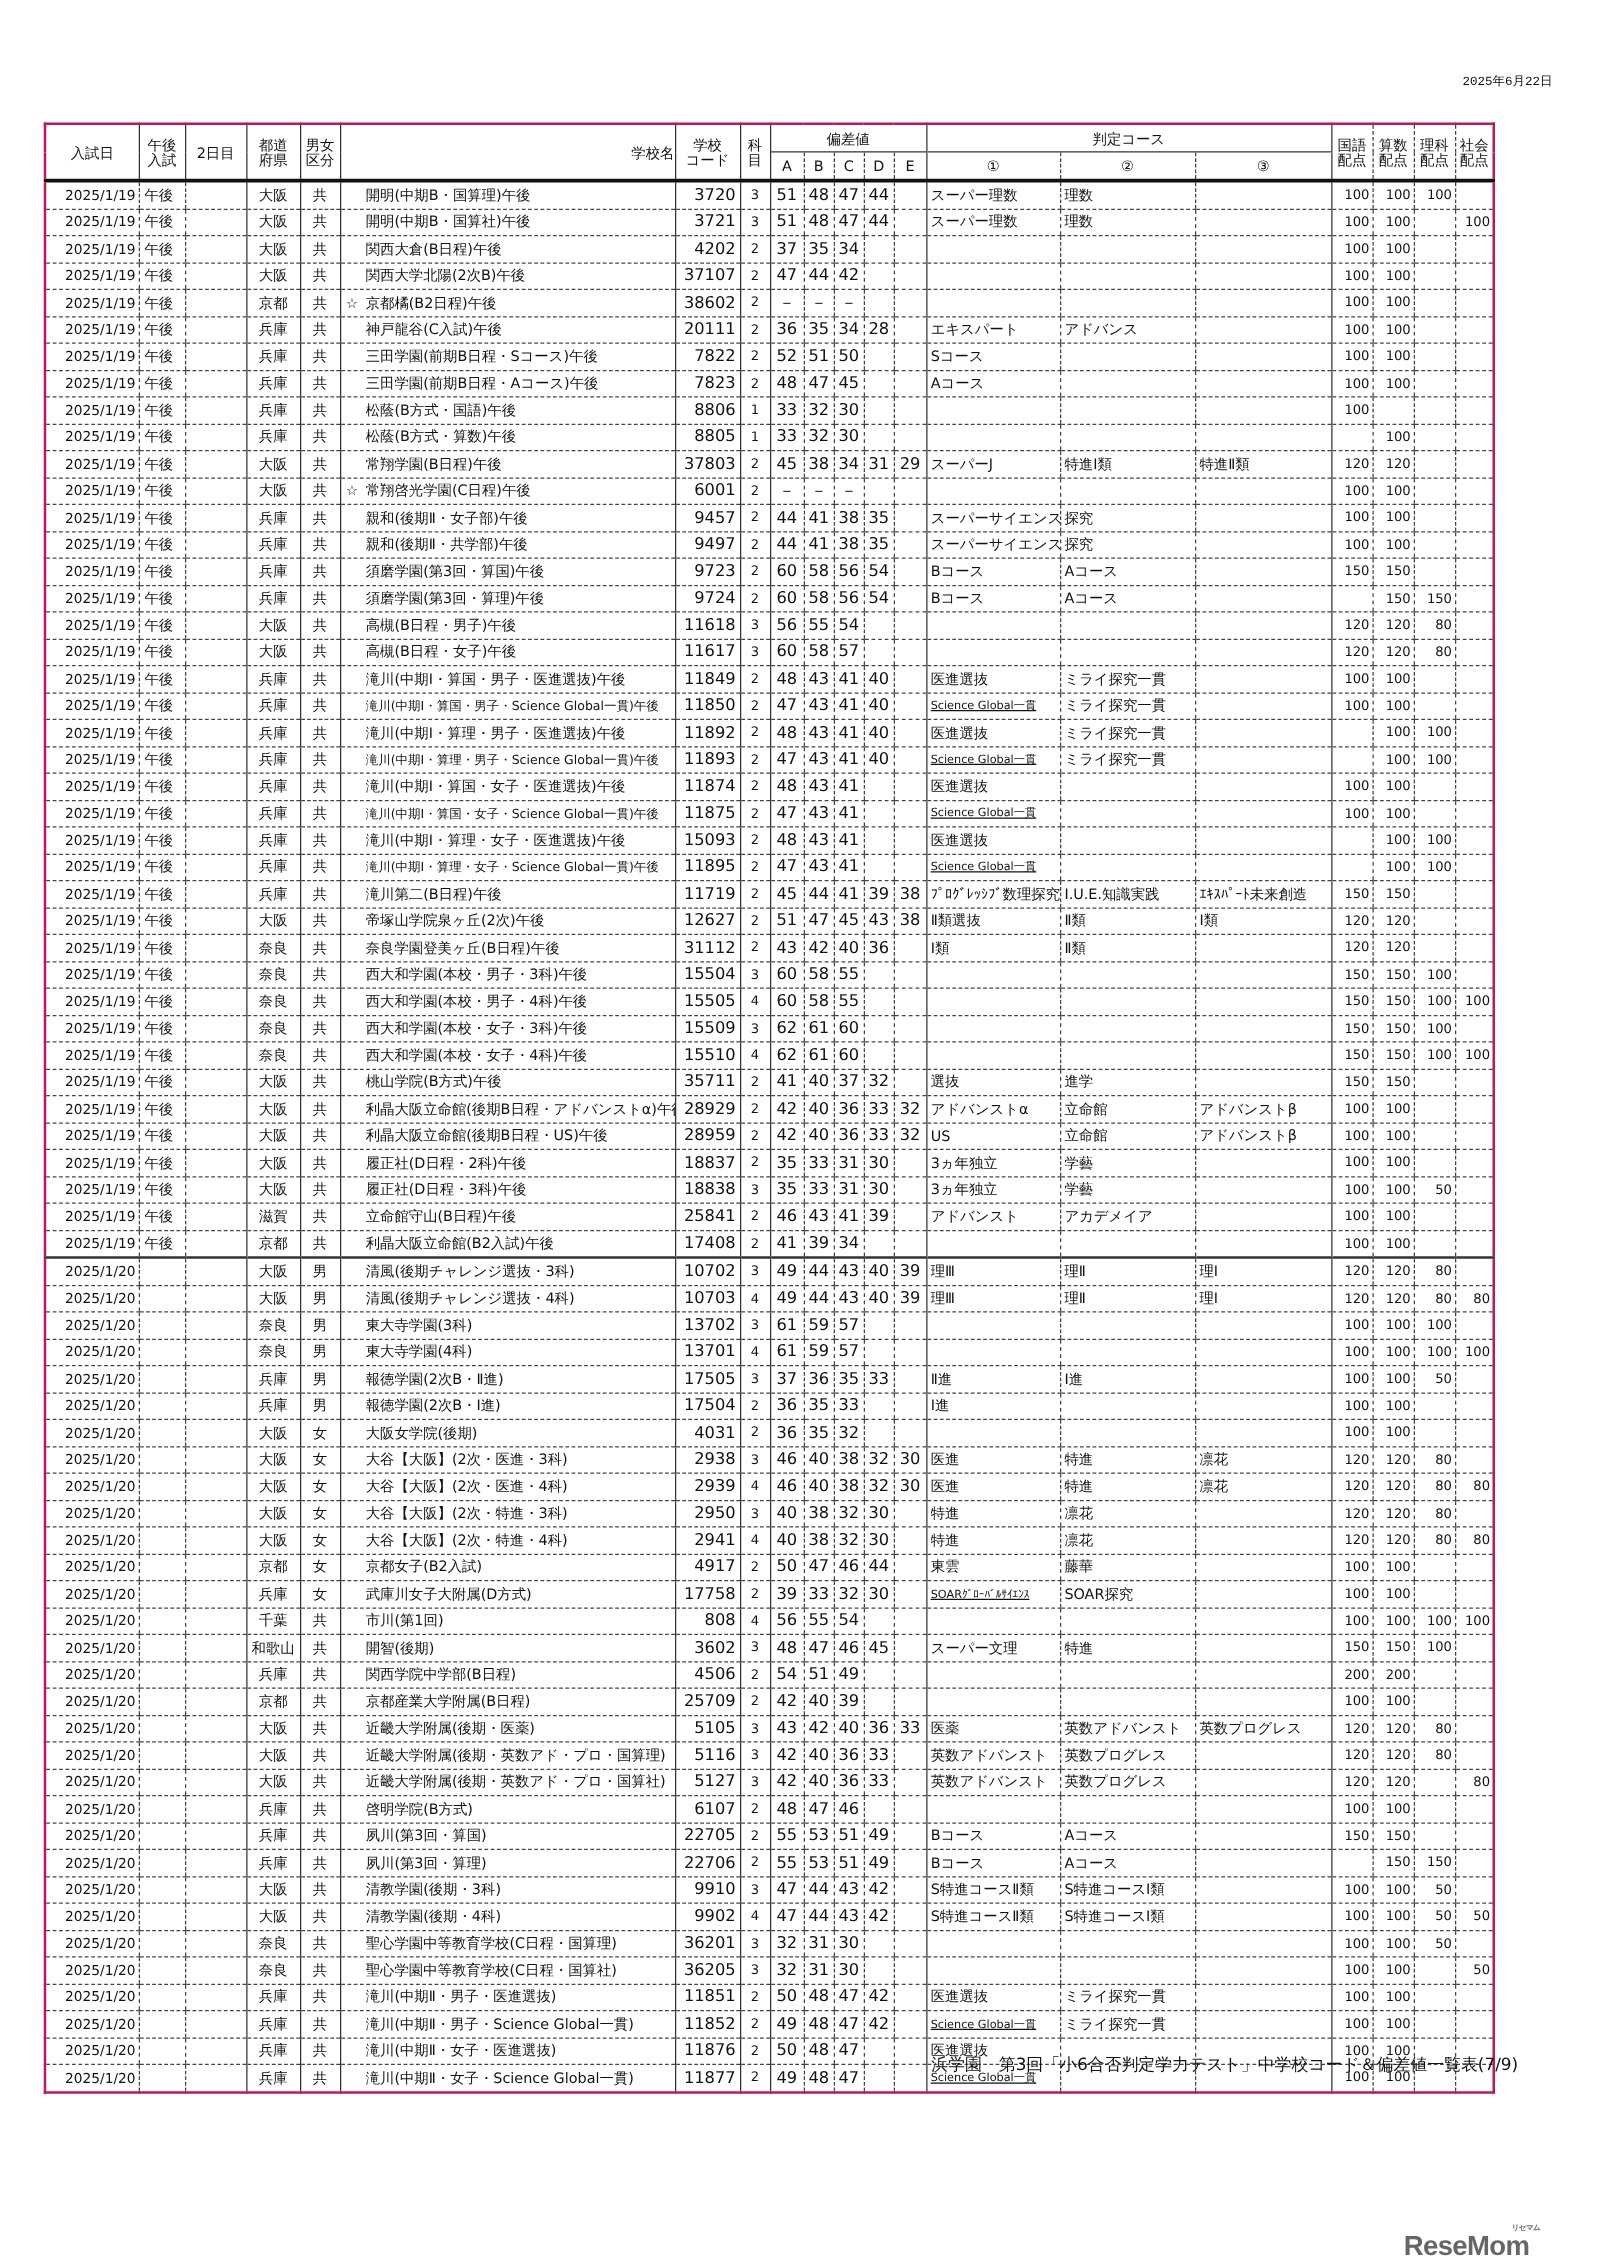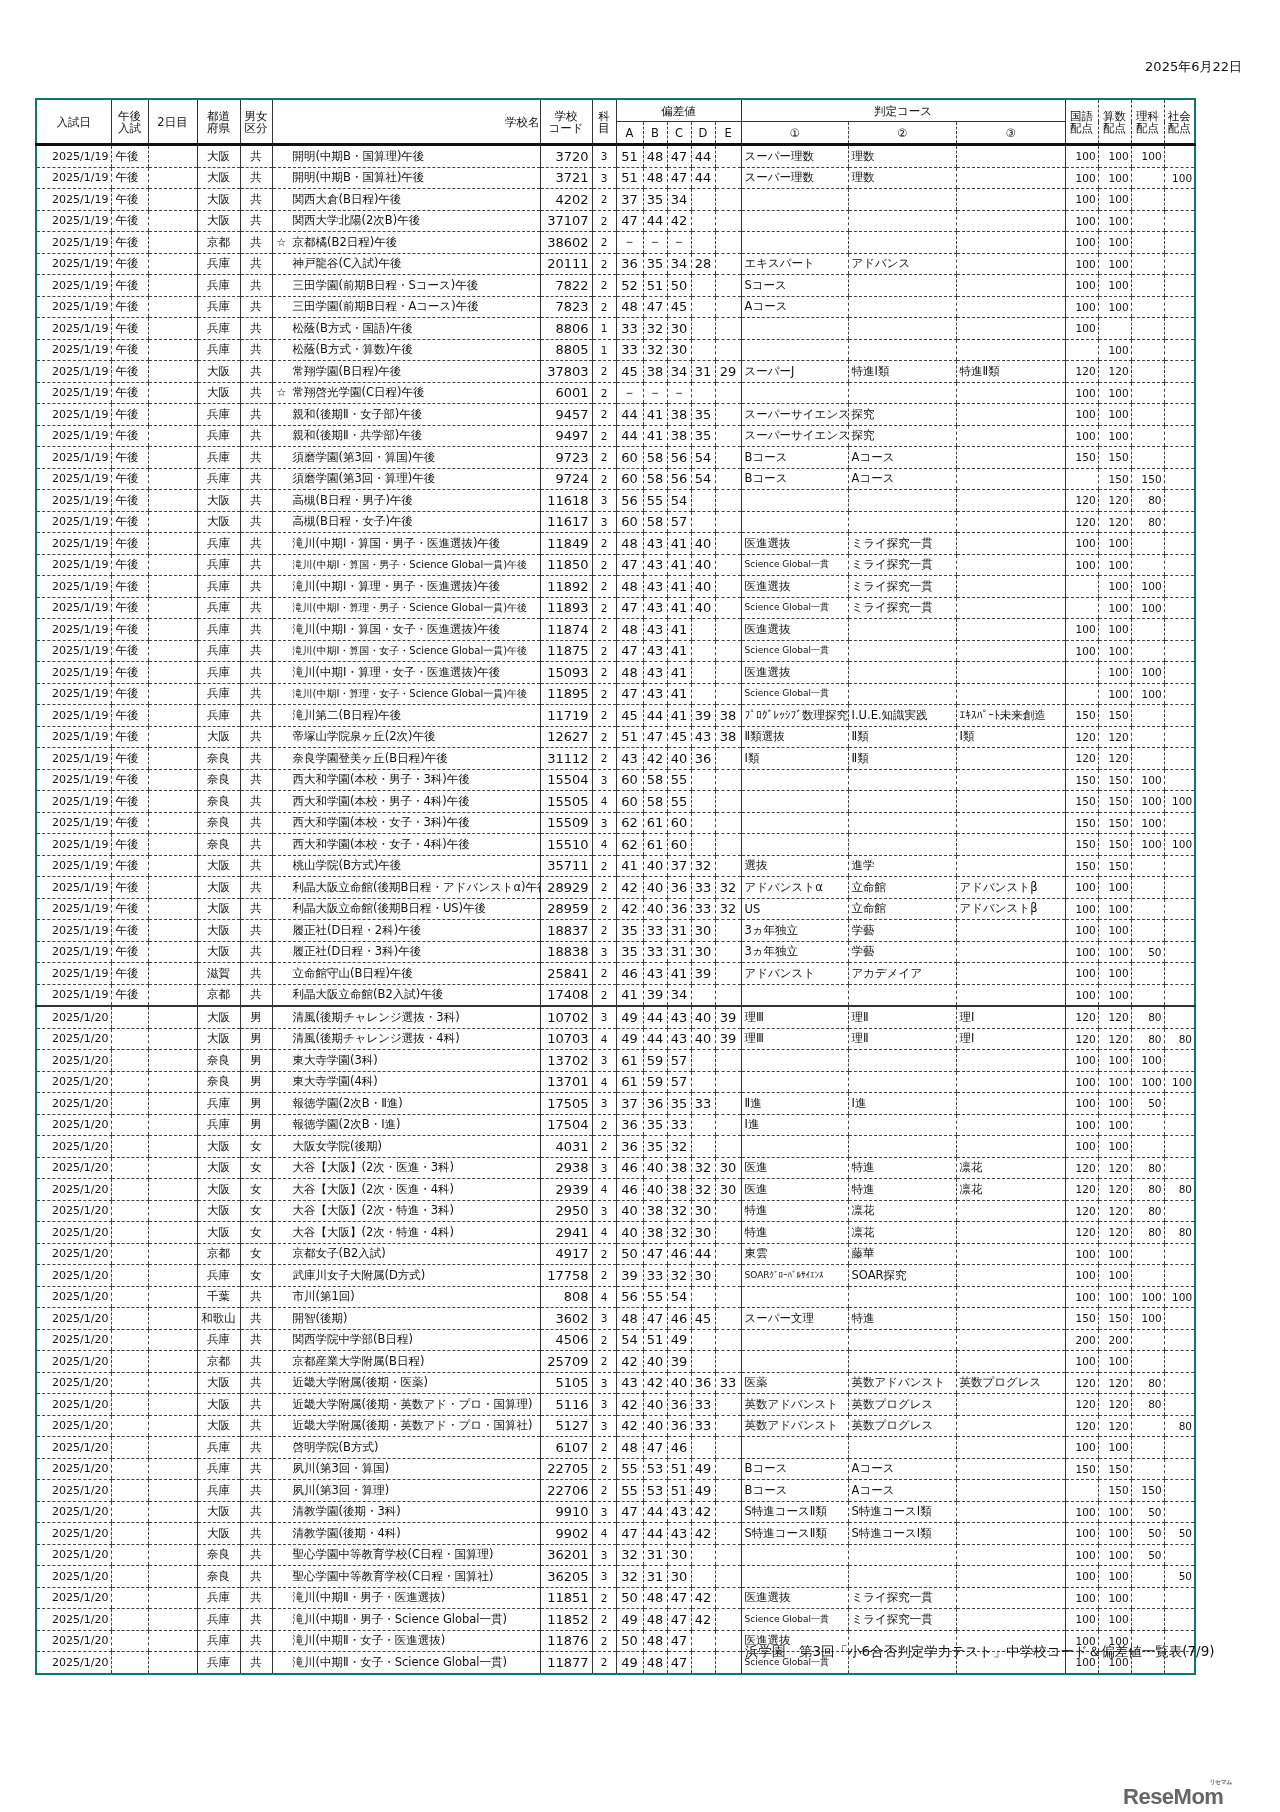--- a/index.html
+++ b/index.html
@@ -1,38 +1,38 @@
 <!DOCTYPE html>
 <html><head>
 <meta charset="utf-8">
 <style>
   html,body{margin:0;padding:0;background:#fff;}
   body{width:1280px;height:1812px;position:relative;font-family:"DejaVu Sans","Liberation Sans",sans-serif;color:#111;overflow:hidden;}
-  .date{position:absolute;right:38px;top:58px;font-size:13px;}
-  table{position:absolute;left:35px;top:98px;border-collapse:collapse;table-layout:fixed;width:965px;border:2px solid #0f766e;padding-left:24px;}
+  .date{position:absolute;right:38px;top:58px;font-size:10px;font-family:Liberation Mono, monospace;}
+  table{position:absolute;left:35px;top:98px;border-collapse:collapse;table-layout:fixed;width:965px;border:2px solid #be185d;padding-left:24px;}
   td,th{padding:0;font-weight:normal;white-space:nowrap;overflow:hidden;font-size:11.5px;}
   thead th{border:1px solid #333;height:21px;font-size:11.5px;line-height:12px;text-align:center;}
   thead tr.h2 th{height:21px;}
   thead{border-bottom:3px solid #111;}
   tbody td{height:20.5px;border-bottom:1px dashed #444;}
   tbody tr.sep td{border-top:2px solid #333;}
   .dl{border-left:1px dashed #444;}
   .sl{border-left:1px solid #333;}
   .c{text-align:center;}
   .l{text-align:left;padding-left:4px;}
   .date-col{font-size:11px;text-align:right;padding-right:2px;}
   .code{font-size:13px;text-align:right;padding-right:3px;font-weight:500;}
   .dev{font-size:13px;text-align:center;}
   .kamoku{font-size:10.5px;text-align:center;}
   .pts{font-size:10.5px;text-align:right;padding-right:2px;}
   .name{padding-left:4px;}
   .name .star{display:inline-block;width:16px;font-size:11px;}
   .small{font-size:10px;}
   .course{font-size:11.5px;padding-left:3px;}
-  .course.small{font-size:9px;}
+  .course.small{font-size:9px;text-decoration:underline;}
   .footer{position:absolute;left:745px;top:1643px;font-size:13.5px;}
   .logo{position:absolute;right:34px;top:1784px;font-size:22px;font-weight:bold;color:#666;letter-spacing:-0.5px;font-family:"Liberation Sans",sans-serif;}
   .logo sup{font-size:6px;position:relative;top:-12px;left:-14px;}
 </style>
 </head>
 <body>
 
 <div class="date">2025年6月22日</div>
 
 <table>

